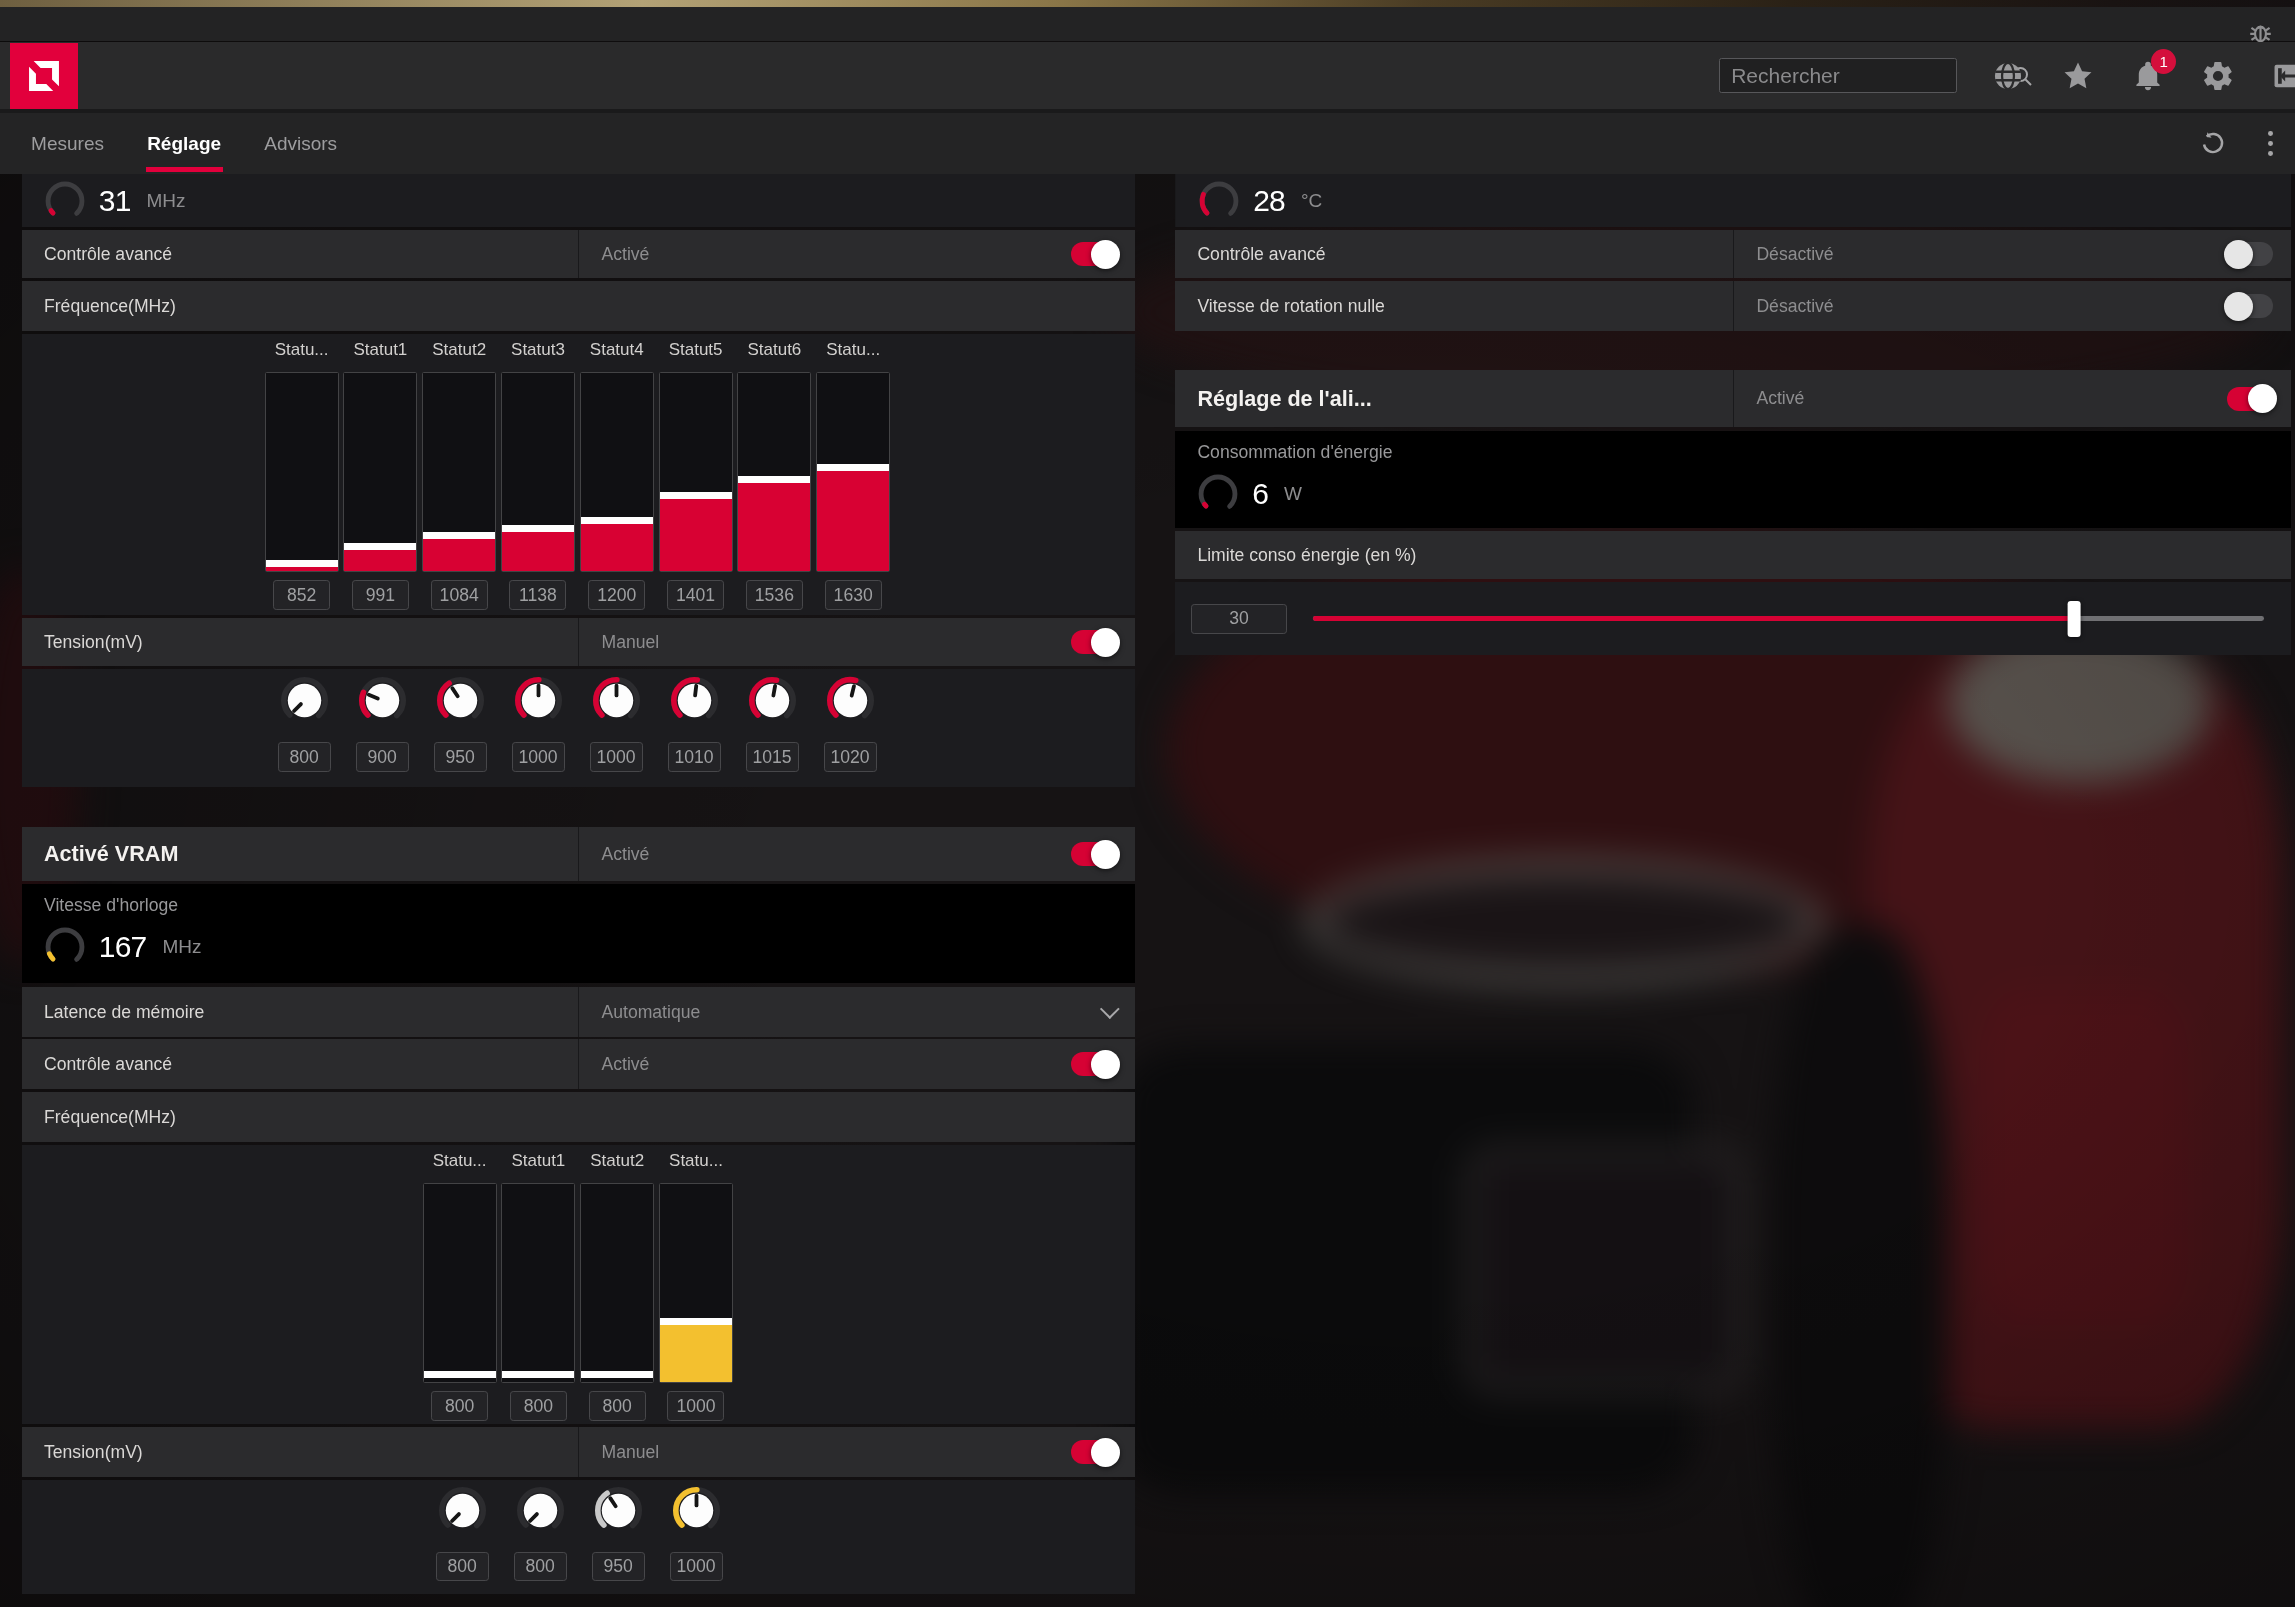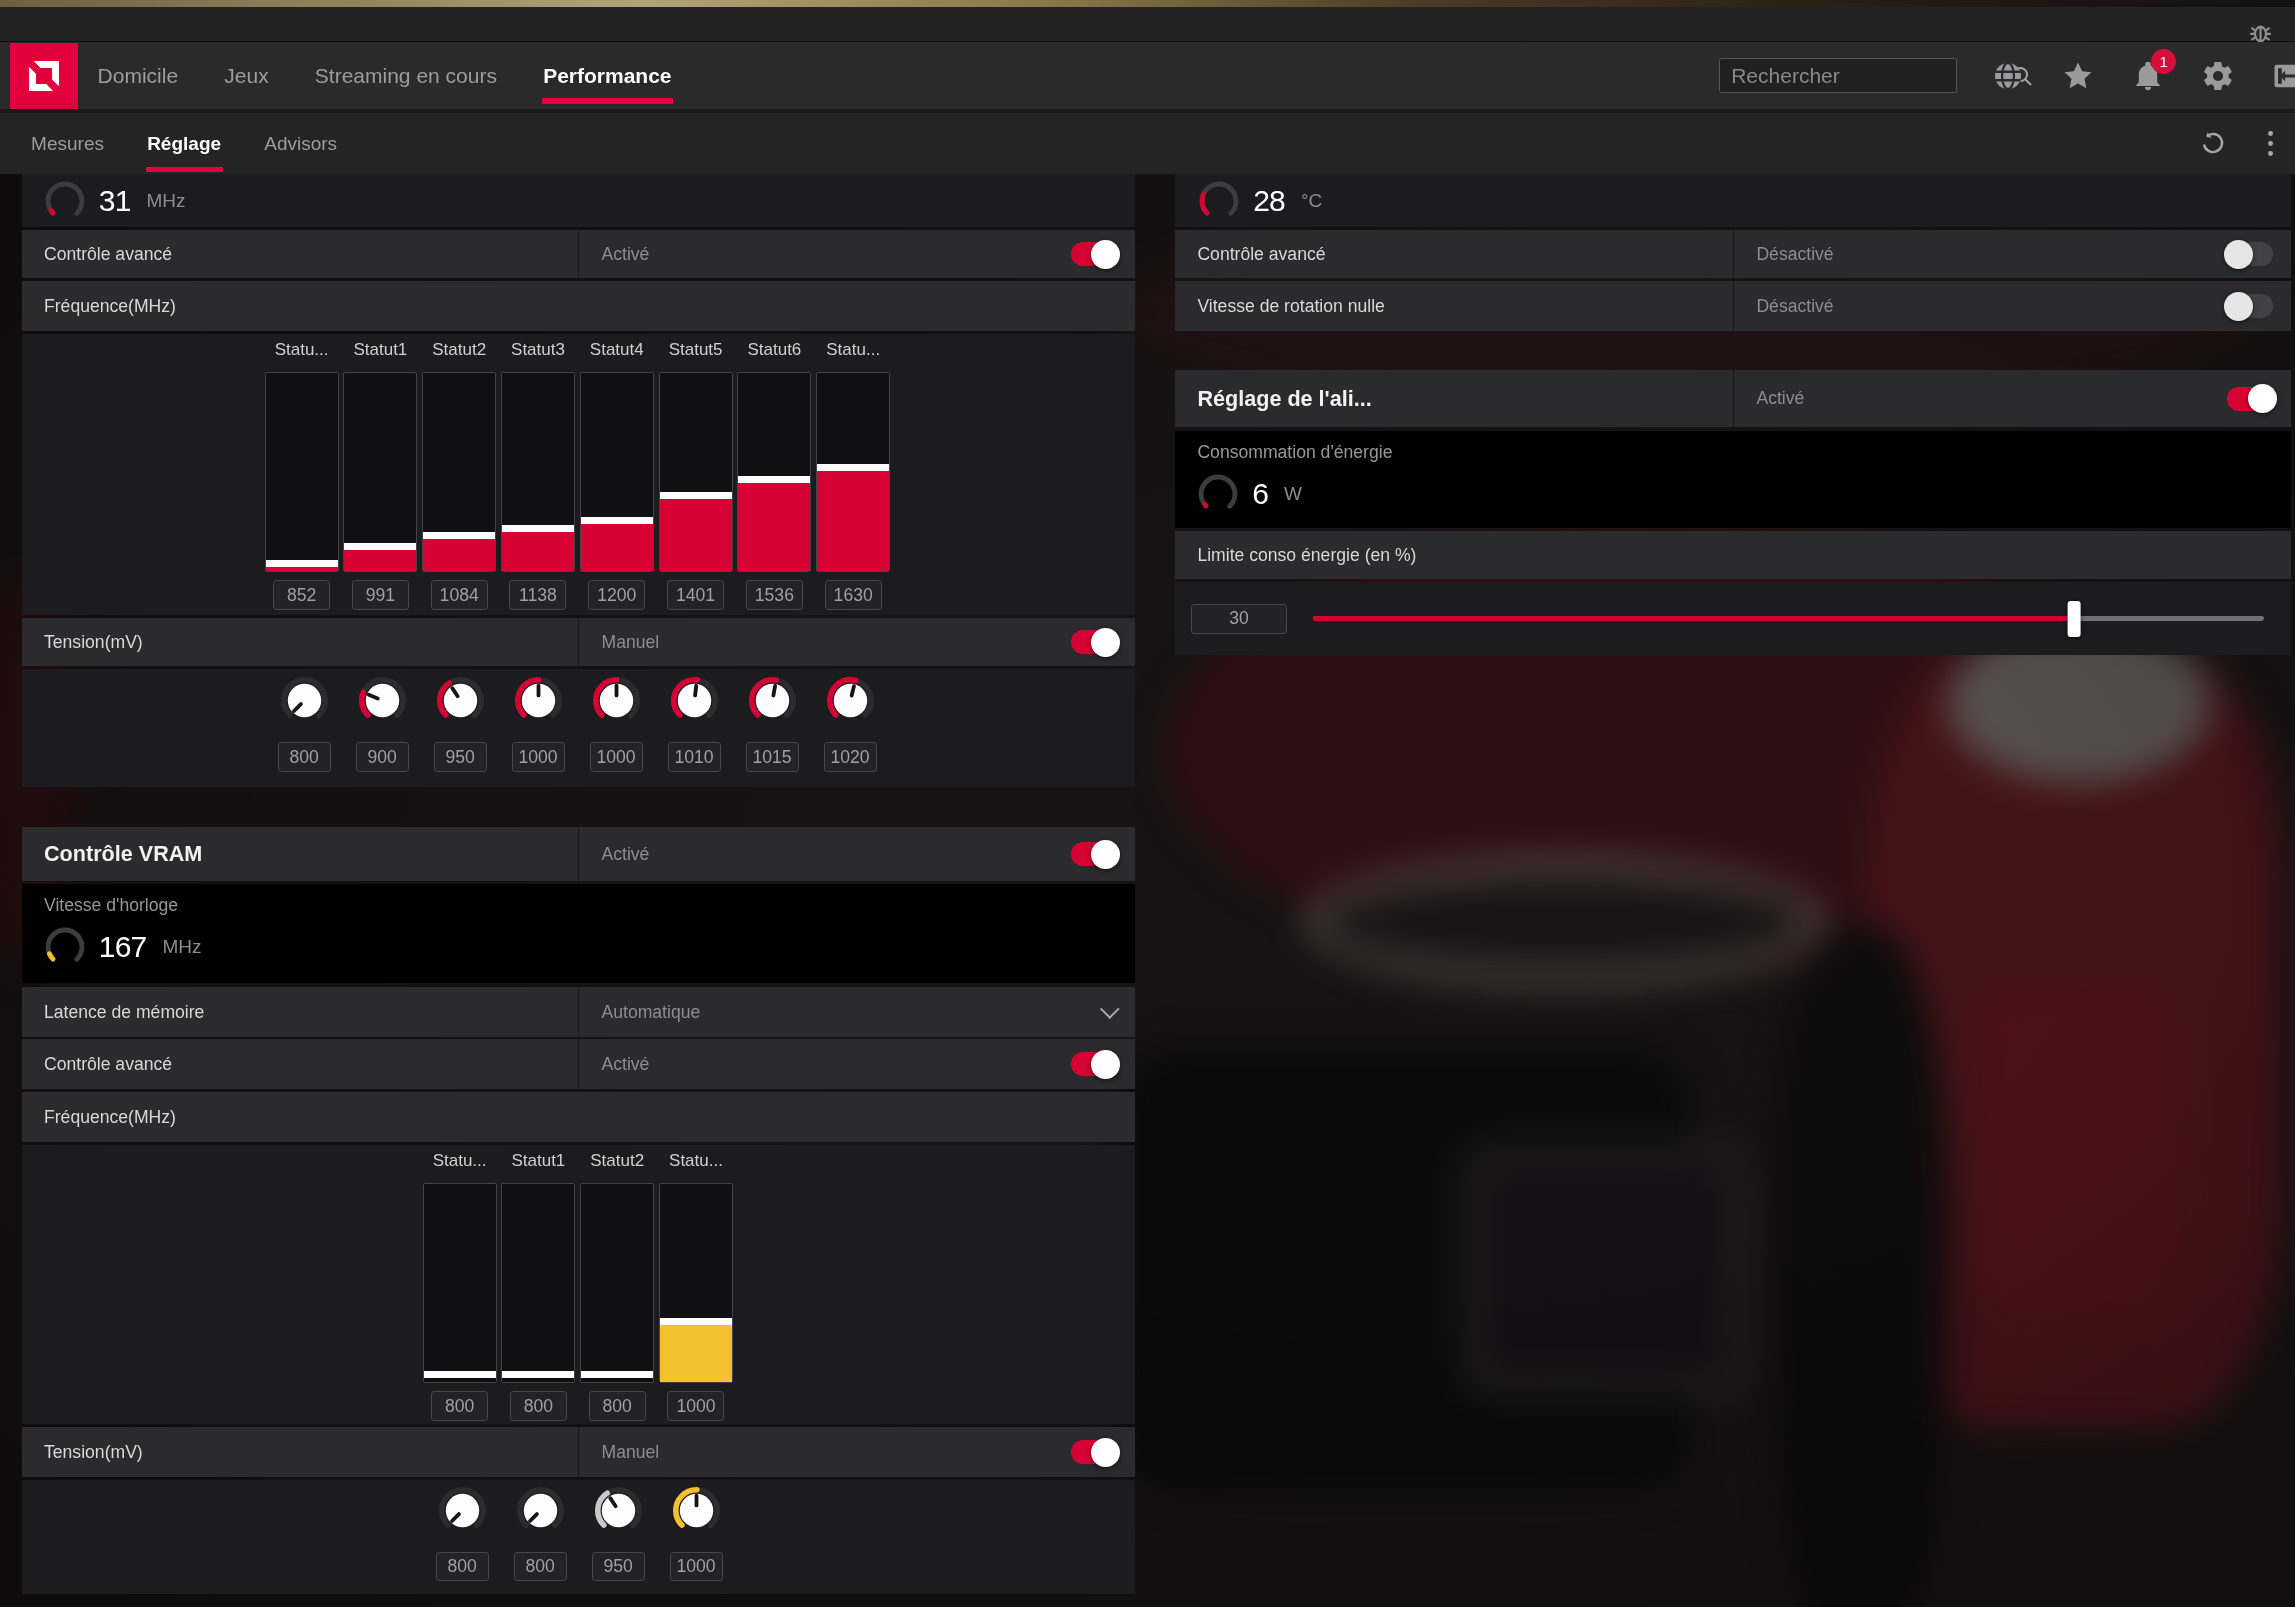--- a/index.html
+++ b/index.html
@@ -136,26 +136,20 @@
   </div>
 </div>
 
 <div id="navbar">
   <div id="amd-logo">
     <svg viewBox="0 0 40 40" width="46" height="46">
       <path d="M11 7 H33 V29 L27 23 V13 H17 Z" fill="#ffffff"></path>
       <path d="M7 12 L13 18 V27 H22 L28 33 H7 Z" fill="#ffffff"></path>
     </svg>
   </div>
-  <div id="nav-items">
-      <span class="nav-item">Domicile</span>
-      <span class="nav-item">Jeux</span>
-      <span class="nav-item">Streaming en cours</span>
-      <span class="nav-item active">Performance</span>
-    </div>
 
   <div id="search-box">
     <input type="text" placeholder="Rechercher" style="">
     <svg class="sicon" viewBox="0 0 24 24" fill="none" stroke="#a5a5a7" stroke-width="2">
       <circle cx="10.5" cy="10.5" r="6.5"></circle>
         <path d="M15.5 15.5 L21 21"></path>
     </svg>
   </div>
   <div id="header-actions">
       <div class="action-icon">
@@ -396,21 +390,21 @@
           </svg>
           <div class="vbox">1020</div>
         </div>
       </div>
   </div>
 </div>
 
 <div class="panel" id="vram-panel" style="left:21.6px; top:827px; width:1113px; height:767px;">
   <div class="prow bg-label" style="top:0; height:54px;">
     <div class="cell-l">
-        <span class="hdr-lbl">Contrôle VRAM</span>
+        <span class="hdr-lbl">Activé VRAM</span>
       </div>
     <div class="cell-r">
       <span class="val">Activé</span>
       <span class="spacer"></span>
       <div class="toggle on">
           <div class="tknob"></div>
         </div>
     </div>
   </div>
   <div class="prow bg-dim" style="top:57px; height:99px; display:block; padding:11.2px 0 0 22.4px;">

